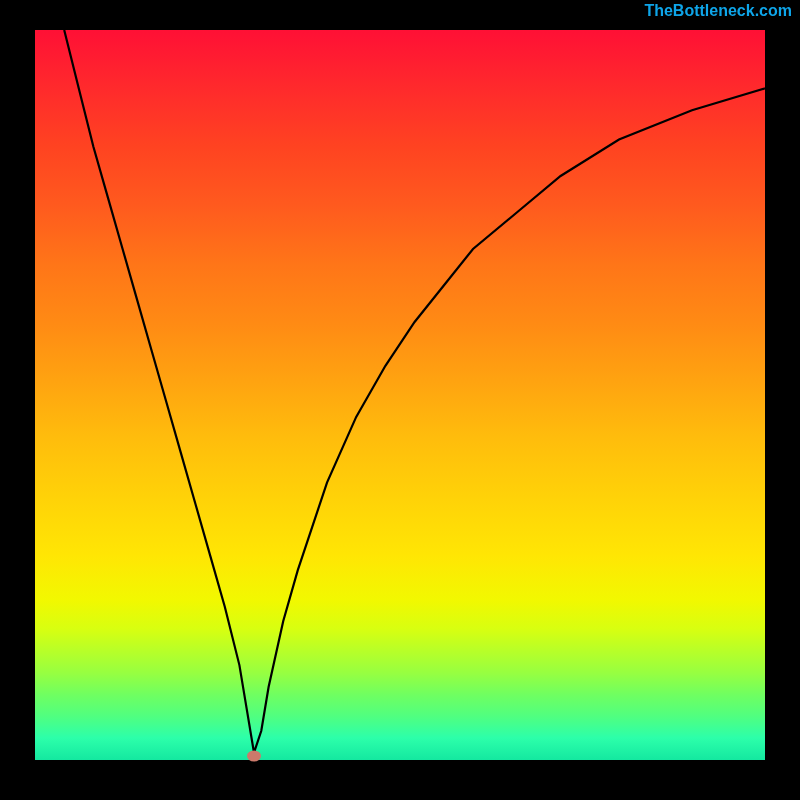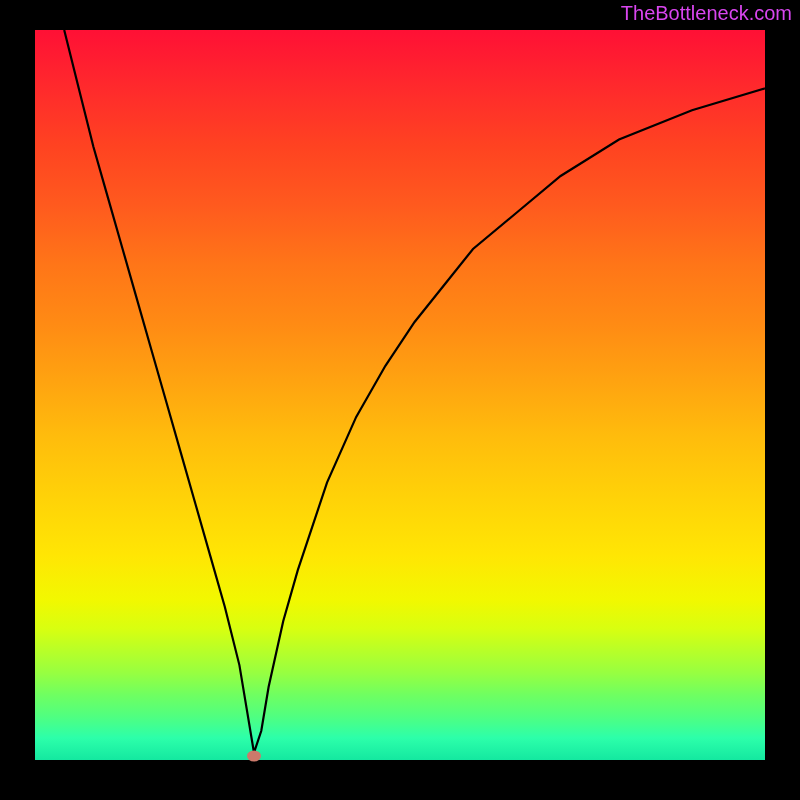--- a/index.html
+++ b/index.html
@@ -8,23 +8,23 @@
     height: 800px;
     background: #000;
     position: relative;
     overflow: hidden;
     font-family: Arial, Helvetica, sans-serif;
   }
   .watermark {
     position: absolute;
     top: 2px;
     right: 8px;
-    color: #d946ef;
-    font-size: 20px;
-    font-weight: 400;
+    color: #0ea5e9;
+    font-size: 16px;
+    font-weight: 700;
     z-index: 10;
   }
   .plot-area {
     position: absolute;
     left: 35px;
     top: 30px;
     width: 730px;
     height: 730px;
     background: linear-gradient(to bottom,
       #ff1035 0%,

